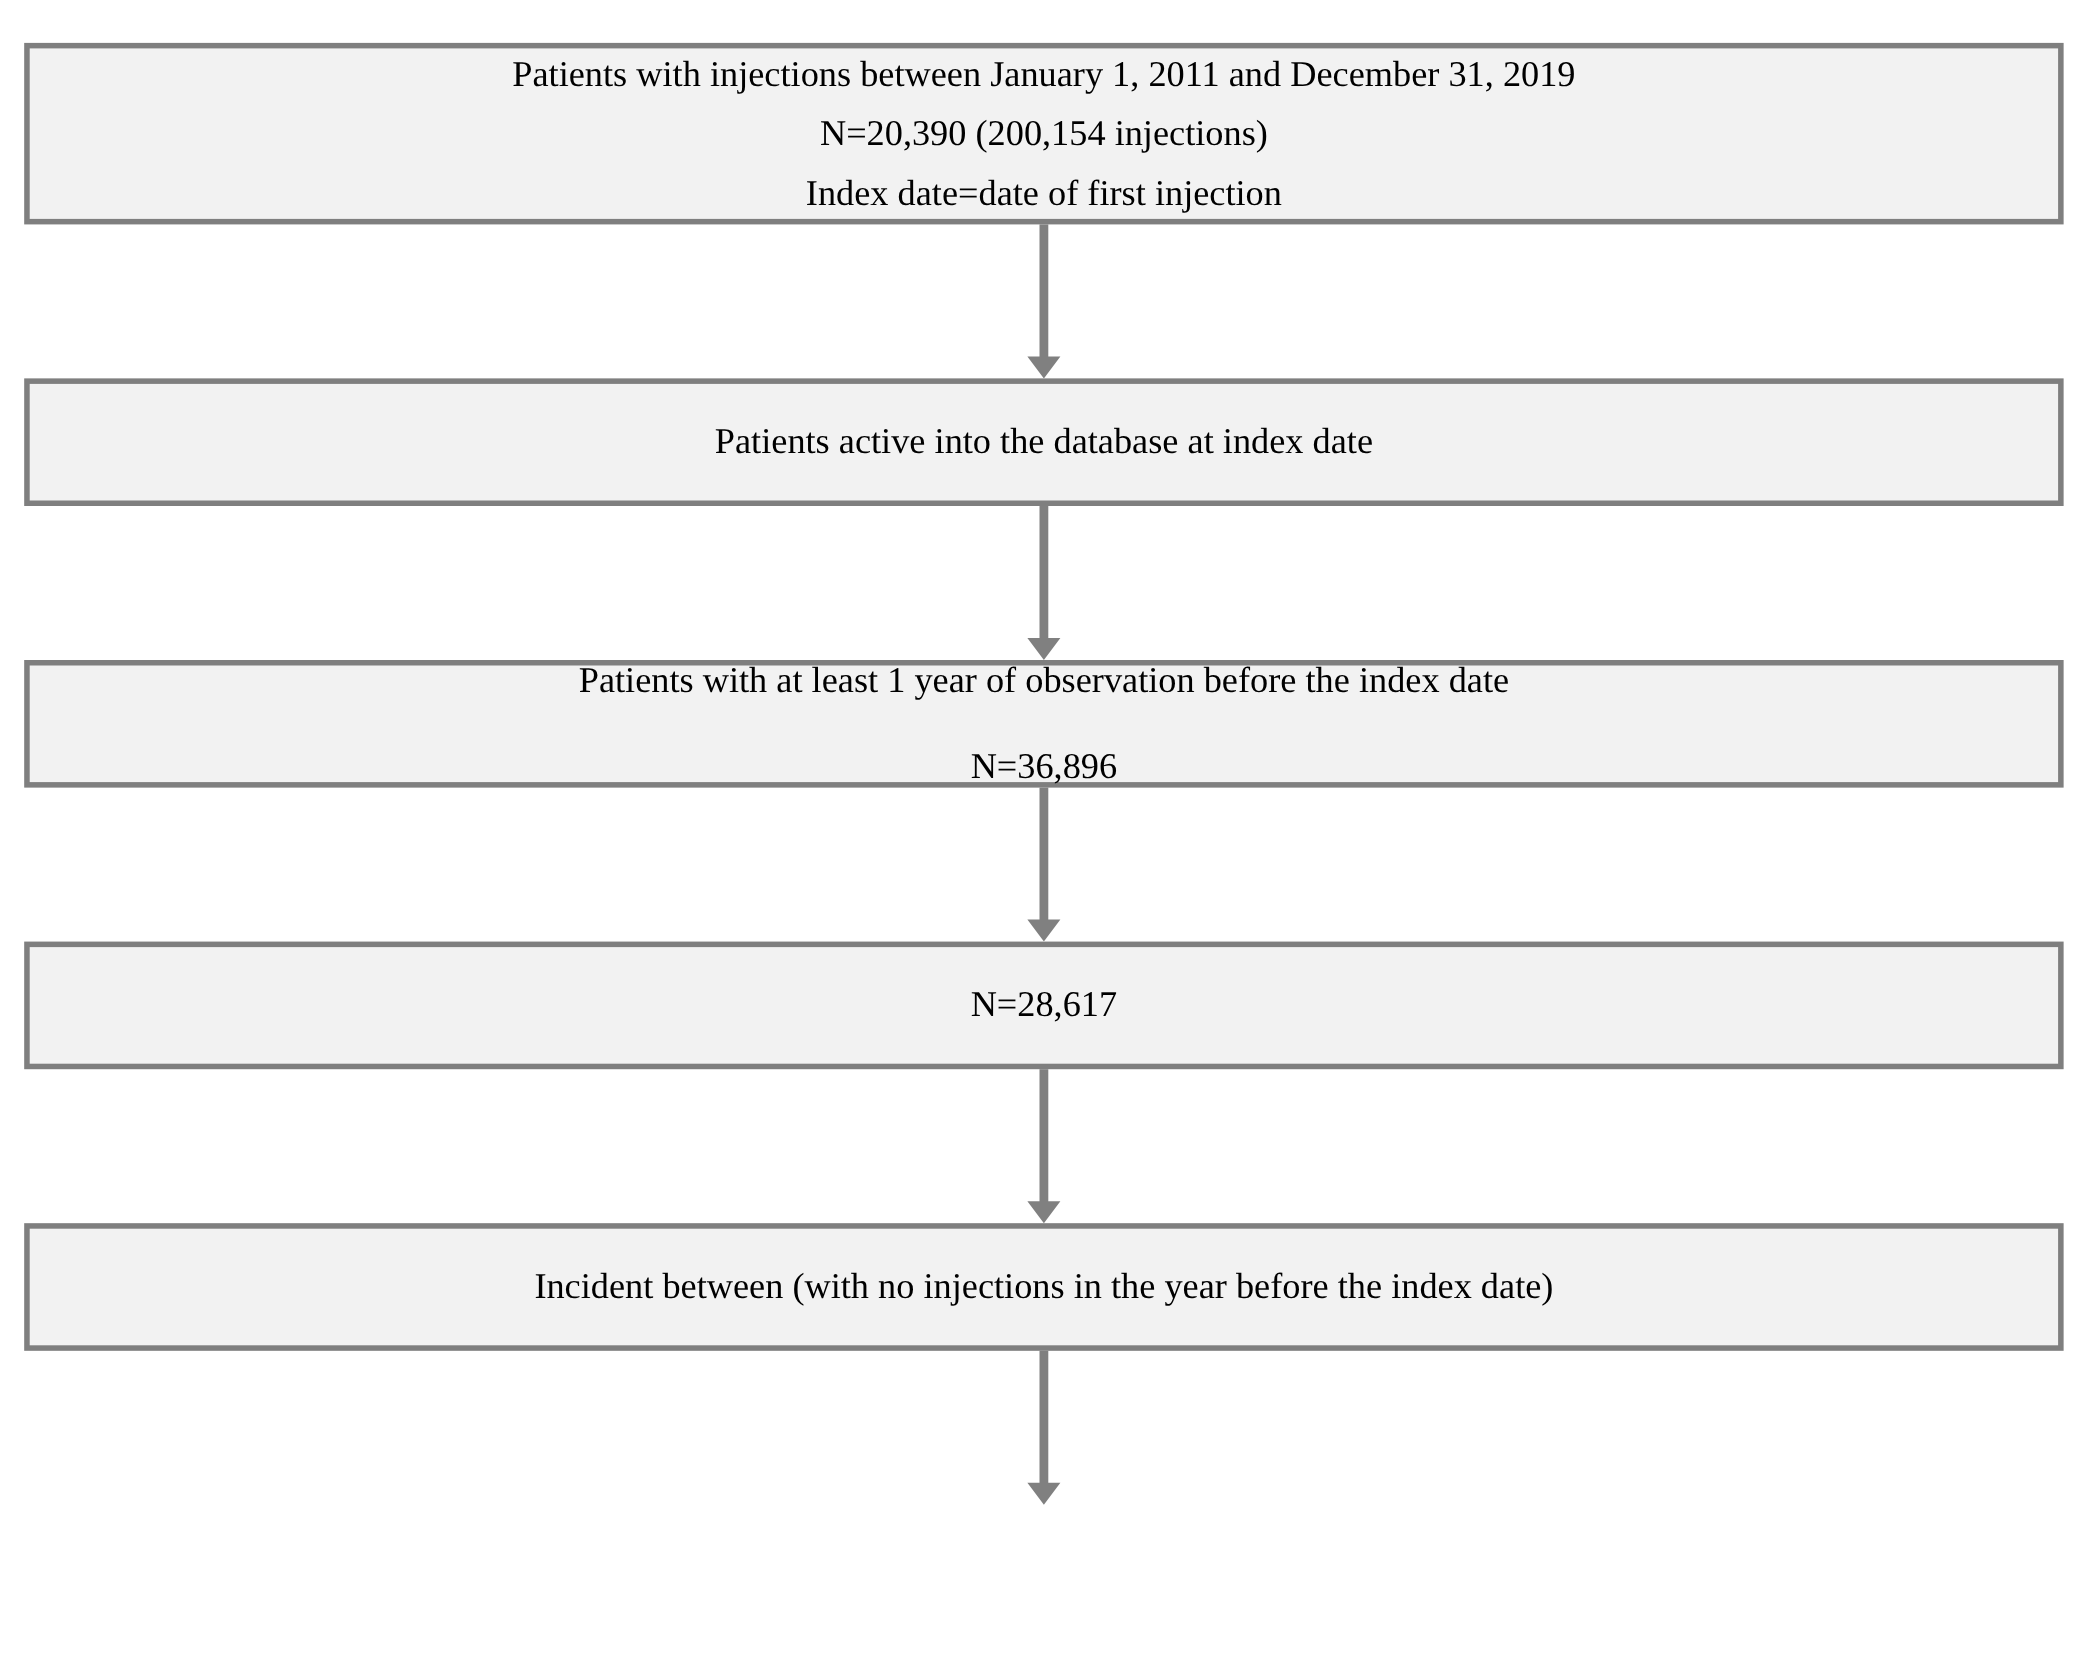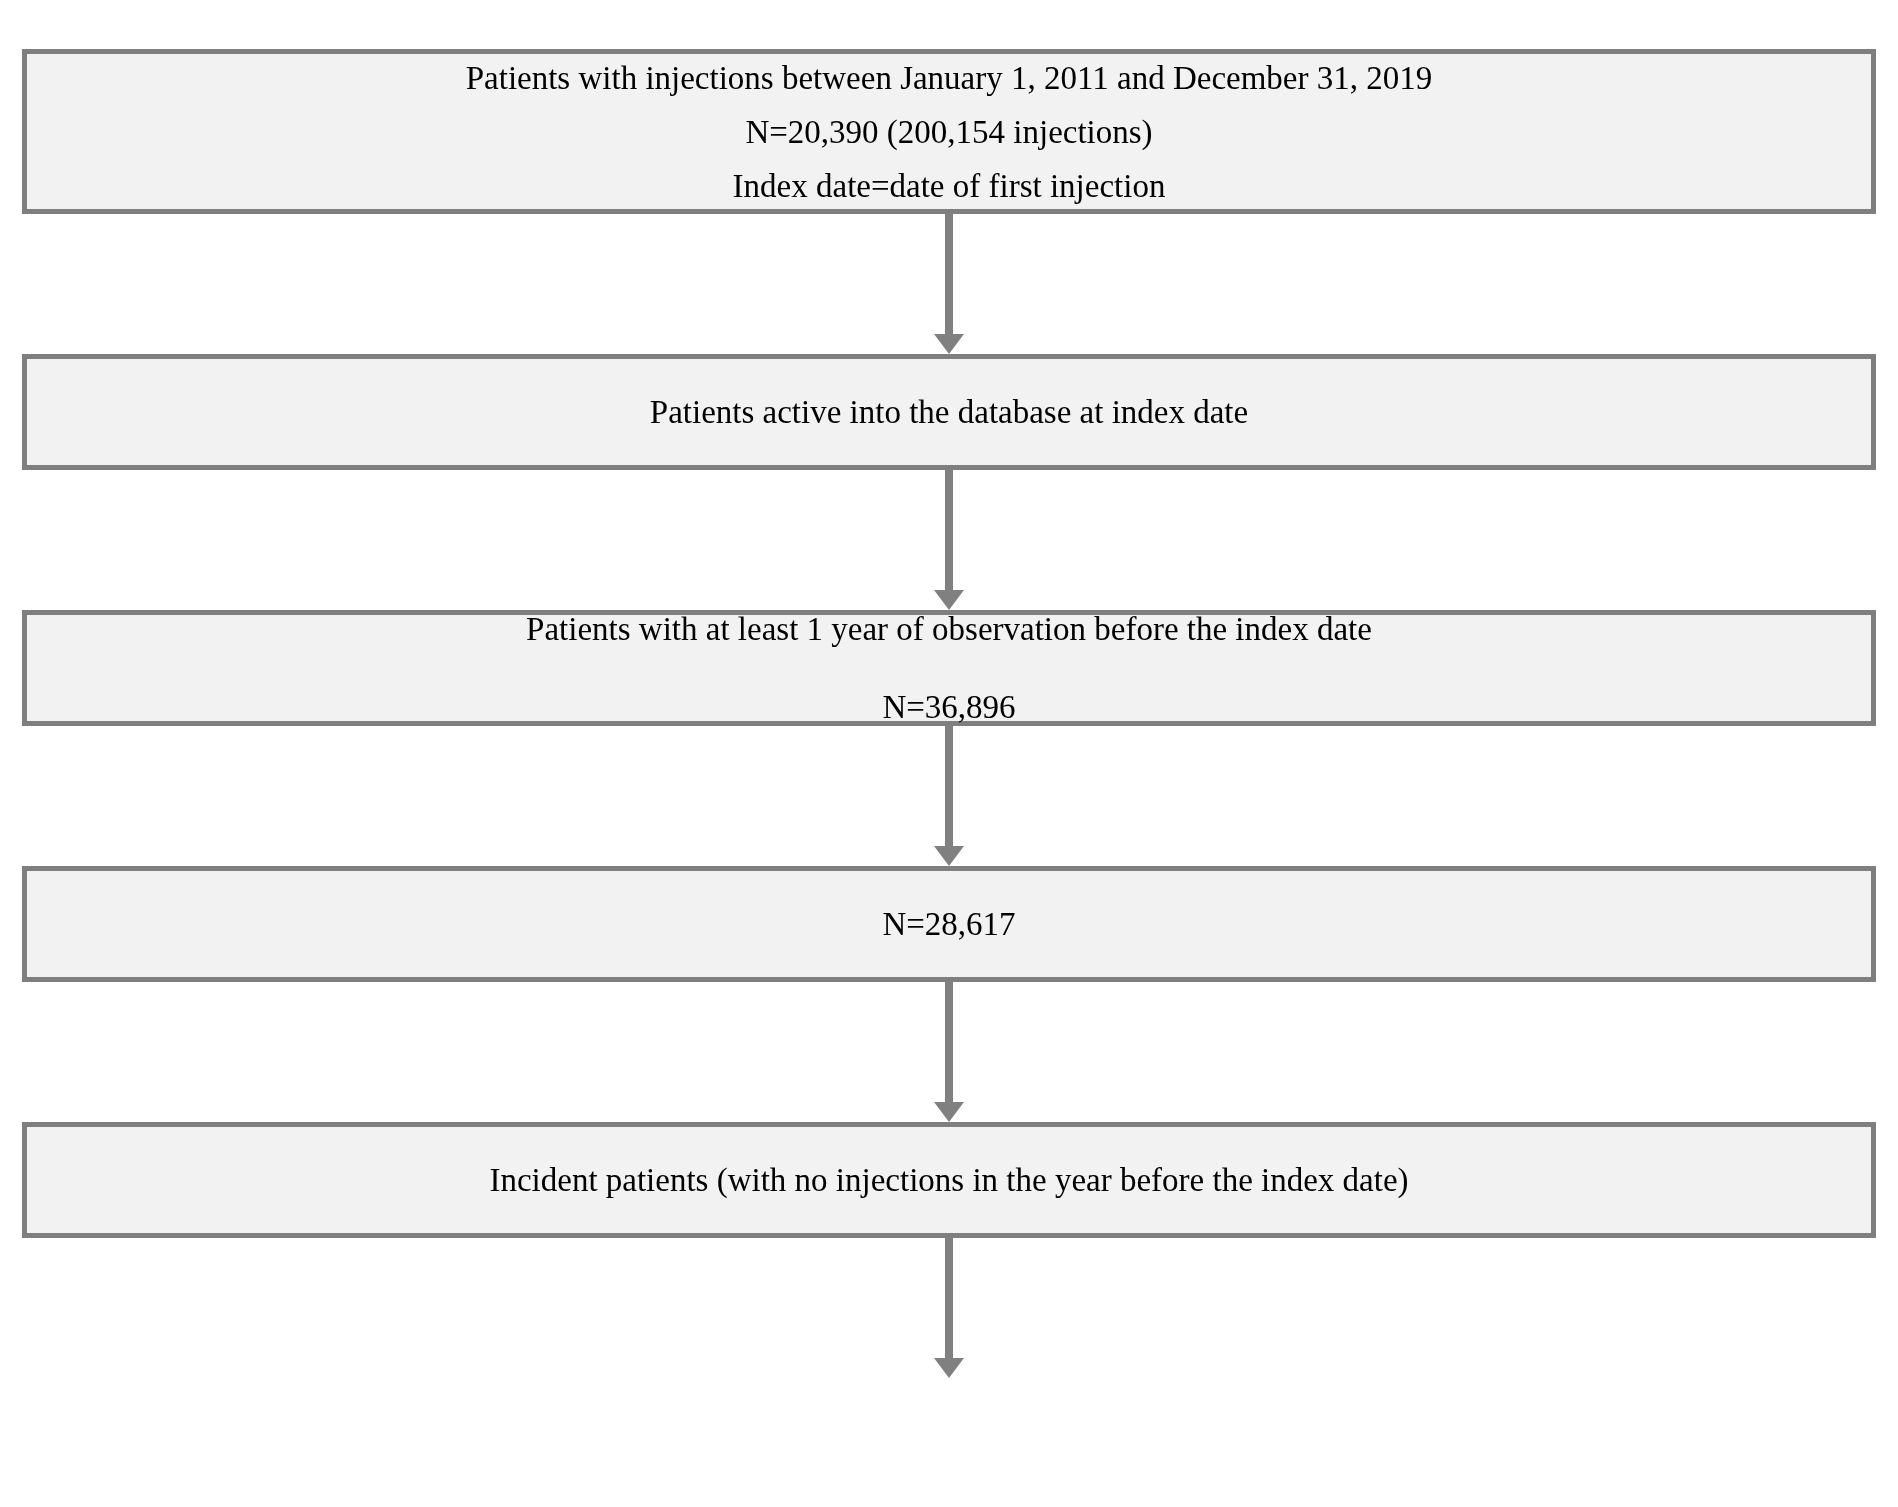--- a/index.html
+++ b/index.html
@@ -13,21 +13,21 @@
   html, body {
     background: var(--background);
     font-family: "Liberation Serif", "DejaVu Serif", serif;
     color: var(--text-color);
   }
   .canvas {
     position: relative;
     width: 1898px;
     height: 1507px;
     background: var(--background);
-    padding: 49px 22px 0 22px;
+    padding: 39px 22px 0 22px;
   }
   .flow {
     display: flex;
     flex-direction: column;
     align-items: stretch;
     width: 100%;
   }
   .box {
     width: 100%;
     background: var(--box-fill);
@@ -103,21 +103,21 @@
     <div class="box h2">
       <div class="line">N=28,617</div>
     </div>
 
     <div class="arrow">
       <div class="shaft"></div>
       <div class="head"></div>
     </div>
 
     <div class="box h2">
-      <div class="line">Incident patients (with no injections in the year before the index date)</div>
+      <div class="line">Incident between (with no injections in the year before the index date)</div>
     </div>
 
     <div class="arrow">
       <div class="shaft"></div>
       <div class="head"></div>
     </div>
 
 
   </div>
 </div>

